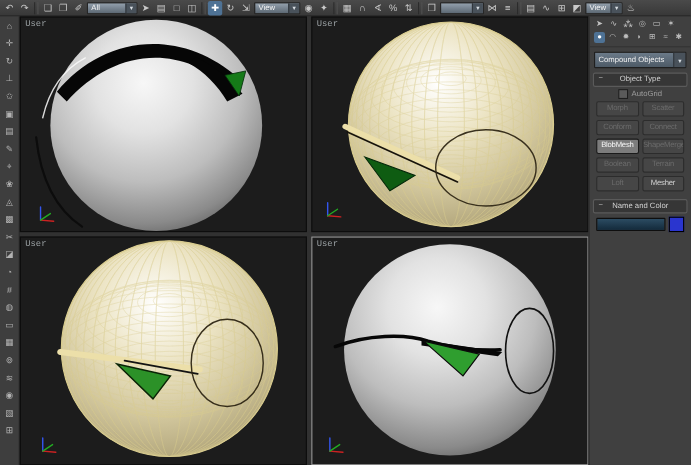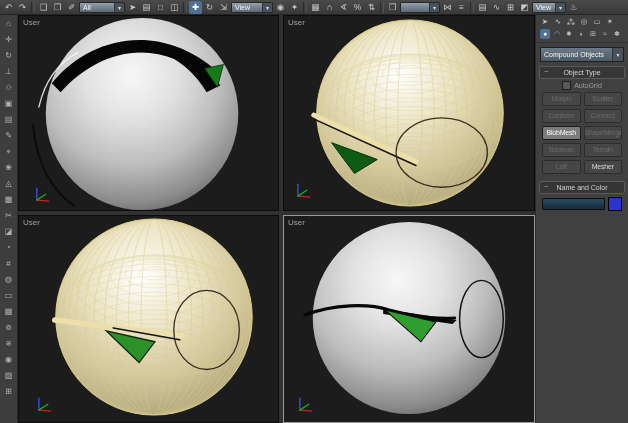--- a/index.html
+++ b/index.html
@@ -23,21 +23,21 @@
     font-size:6px;display:flex;align-items:center;justify-content:center;
     border-left:1px solid #30363c;}
 
   
   .left-toolbar{position:absolute;top:15px;left:0;width:18px;height:408px;background:#3e3e3e;
     border-right:1px solid #2a2a2a;box-sizing:border-box;display:flex;flex-direction:column;
     align-items:center;padding-top:3px;gap:4px;overflow:hidden;}
   .licon{width:13px;height:12px;line-height:12px;text-align:center;font-size:8px;color:#b2b2b2;flex:none;}
 
   
-  .viewports{position:absolute;top:15px;left:18px;width:517px;height:408px;background:#313131;}
+  .viewports{position:absolute;top:15px;left:18px;width:517px;height:408px;background:#313131;font-family:Liberation Mono, monospace;}
   .vp{position:absolute;background:#1c1c1c;border:1px solid #0d0d0d;box-sizing:border-box;overflow:hidden;}
   .vp.active{border-color:#9a9a9a;}
   #vp-tl{left:0;top:0;width:261px;height:196px;}
   #vp-tr{left:265px;top:0;width:252px;height:196px;}
   #vp-bl{left:0;top:200px;width:261px;height:208px;}
   #vp-br{left:265px;top:200px;width:252px;height:208px;}
   .vplabel{position:absolute;top:2px;left:4px;font-size:8px;color:#9aa0a3;z-index:2;}
   .vp svg{position:absolute;top:0;left:0;width:100%;height:100%;display:block;}
 
   

